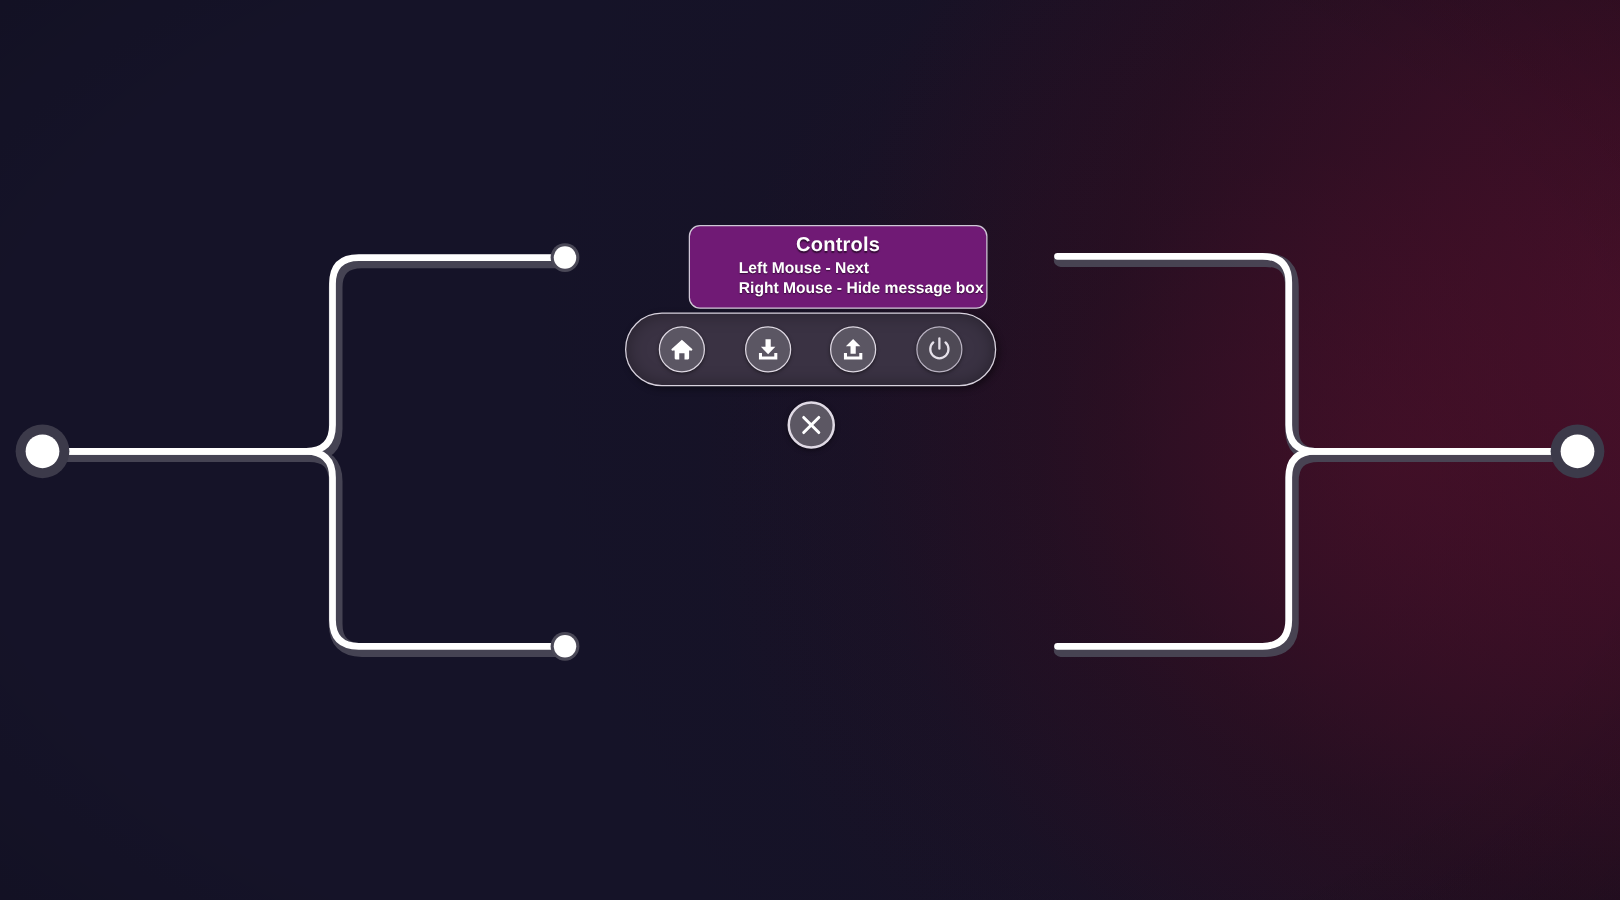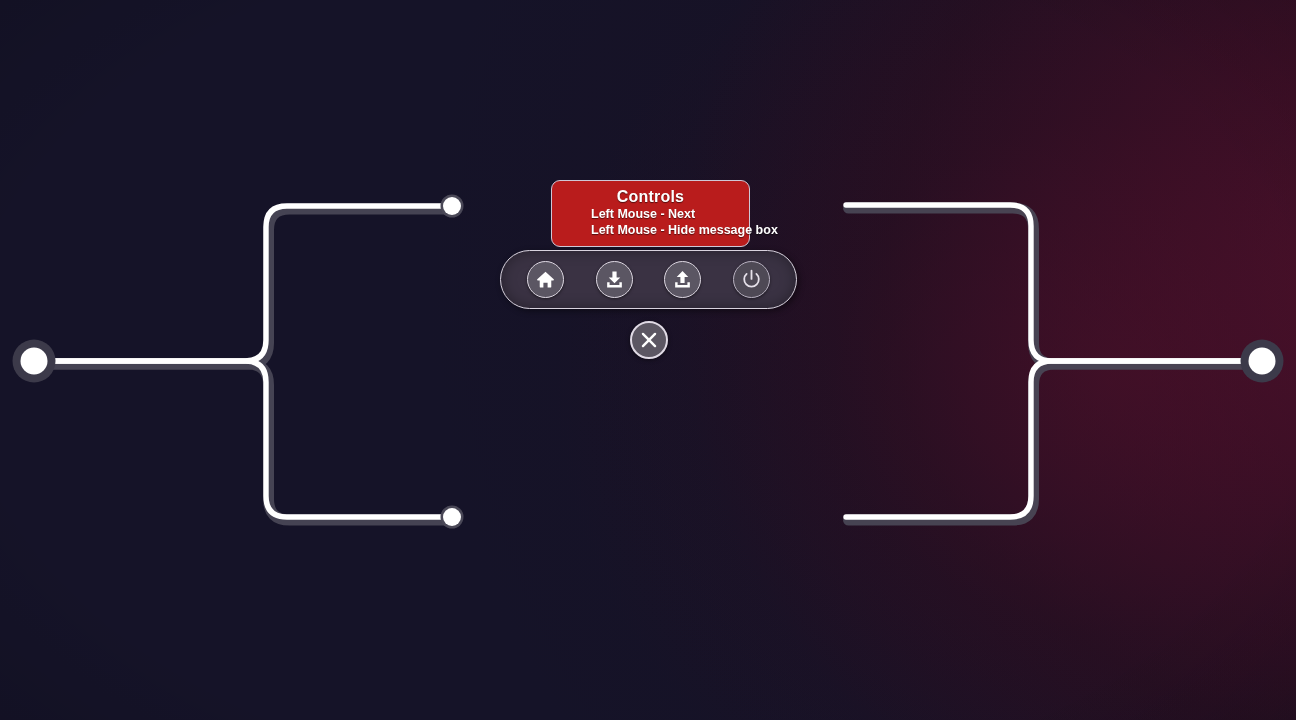--- a/index.html
+++ b/index.html
@@ -55,22 +55,22 @@
   #wires {
     position:absolute; top:0; left:0;
     width:1296px; height:720px;
     pointer-events:none;
   }
 
   
   .msgbox {
     position:absolute;
     left:551px; top:180px;
-    width:199px;
-    background:#b91c1c;
+    width:239px;
+    background:#701a75;
     border:1.5px solid #cfc7d6;
     border-radius:9px;
     padding:7px 6px 8px 6px;
     color:#ffffff;
     z-index:30;
   }
   .msg-title {
     text-align:center;
     font-size:16px;
     font-weight:bold;
@@ -193,21 +193,21 @@
       <g>
         <circle cx="1262" cy="361" r="21.5" fill="#3c3a4a"></circle>
         <circle cx="1262" cy="361" r="13.5" fill="#ffffff"></circle>
       </g>
     </g>
   </svg>
 
   <div class="msgbox">
     <div class="msg-title">Controls</div>
     <div class="msg-line">Left Mouse - Next</div>
-    <div class="msg-line">Left Mouse - Hide message box</div>
+    <div class="msg-line">Right Mouse - Hide message box</div>
   </div>
 
   <div class="toolbar">
 
     <div class="tb-btn">
       <span class="sr">Home</span>
       <svg width="21" height="21" viewBox="0 0 24 24">
         <path d="M12 3.2 L21.4 11.6 A1 1 0 0 1 20 13 L18.6 13 L18.6 20.2 A1 1 0 0 1 17.6 21.2 L14.4 21.2 L14.4 15.6 L9.6 15.6 L9.6 21.2 L6.4 21.2 A1 1 0 0 1 5.4 20.2 L5.4 13 L4 13 A1 1 0 0 1 2.6 11.6 Z" fill="#ffffff"></path>
       </svg>
     </div>

